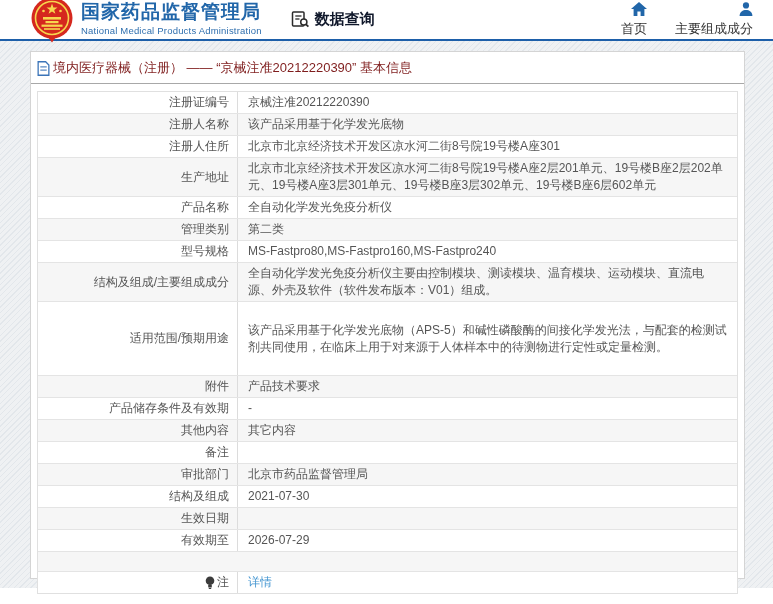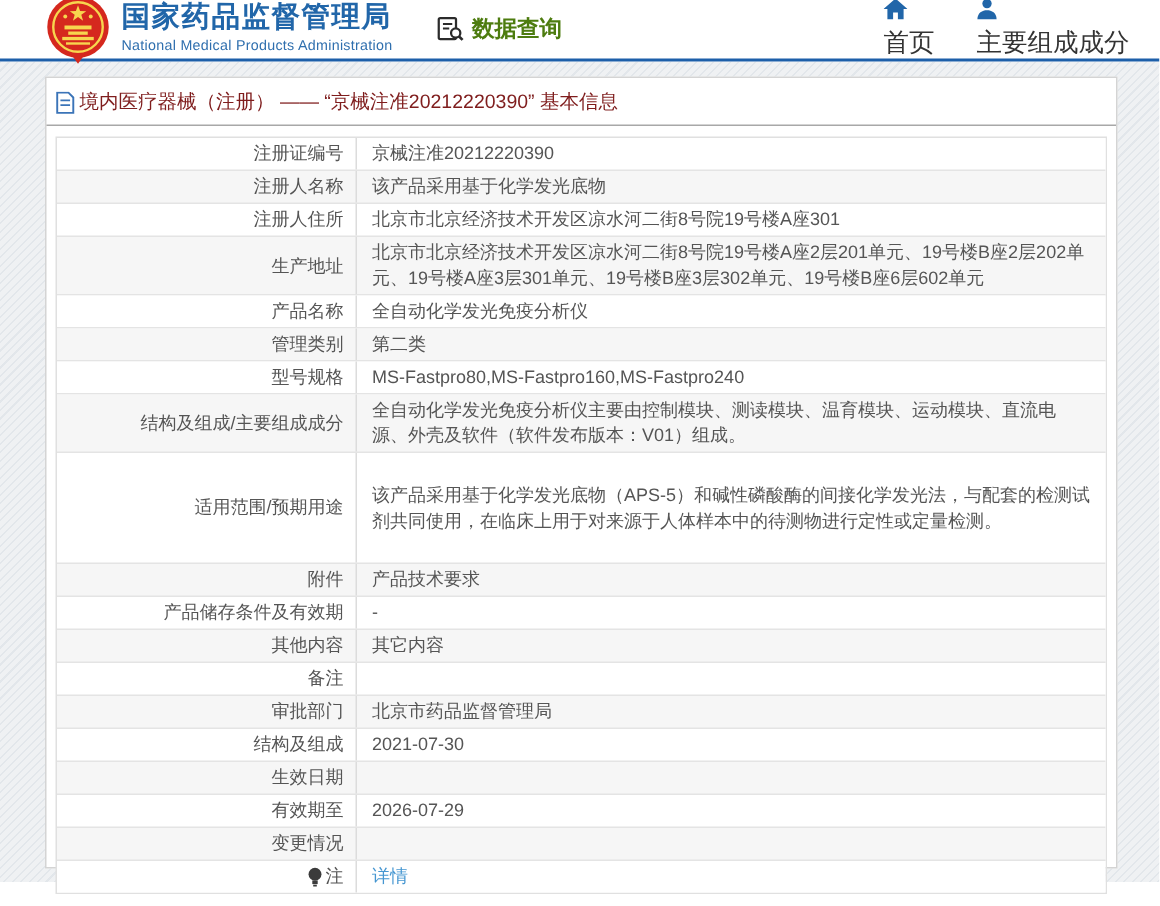--- a/index.html
+++ b/index.html
@@ -22,28 +22,28 @@
   .brand { display: flex; align-items: center; cursor: pointer; }
   .emblem { width: 44px; height: 46px; margin-right: 7px; flex: 0 0 auto; }
   .brand-text { display: flex; flex-direction: column; line-height: 1.1; }
   .brand-cn {
     color: #2166a9; font-size: 19px; font-weight: bold; letter-spacing: 1px;
   }
   .brand-en { color: #2f6fae; font-size: 9.5px; margin-top: 3px; letter-spacing: 0.2px; }
 
   .data-query {
     display: flex; align-items: center; margin-left: 28px; cursor: pointer;
-    color: #4d7c0f; font-size: 15px; font-weight: 600;
+    color: #0f172a; font-size: 15px; font-weight: 600;
   }
   .data-query svg { margin-right: 4px; }
 
   .top-nav { margin-left: auto; margin-right: 20px; display: flex; gap: 28px; }
   .nav-item {
-    display: flex; flex-direction: column; align-items: flex-start;
-    cursor: pointer; font-size: 17px; color: #333;
+    display: flex; flex-direction: column; align-items: flex-end;
+    cursor: pointer; font-size: 13px; color: #333;
   }
   .nav-item svg { margin-bottom: 4px; }
 
   
   .page-bg {
     height: 547px;
     background-color: #eff1f3;
     background-image: repeating-linear-gradient(
       135deg,
       rgba(150,168,185,0.14) 0px, rgba(150,168,185,0.14) 1px,
@@ -227,21 +227,20 @@
       </div>
       <div class="row">
         <div class="cell-label">生效日期</div>
         <div class="cell-value"></div>
       </div>
       <div class="row">
         <div class="cell-label">有效期至</div>
         <div class="cell-value">2026-07-29</div>
       </div>
       <div class="row">
-        <div class="cell-label">变更情况</div>
         <div class="cell-value"></div>
       </div>
       <div class="row">
         <div class="cell-label">
           <svg width="10" height="14" viewBox="0 0 10 14">
             <circle cx="5" cy="4.8" r="4.3" fill="#3b3b3b"></circle>
             <rect x="3.2" y="9" width="3.6" height="2.4" fill="#3b3b3b"></rect>
             <rect x="3.8" y="11.8" width="2.4" height="1.2" fill="#3b3b3b"></rect>
           </svg>
           <span>注</span>

